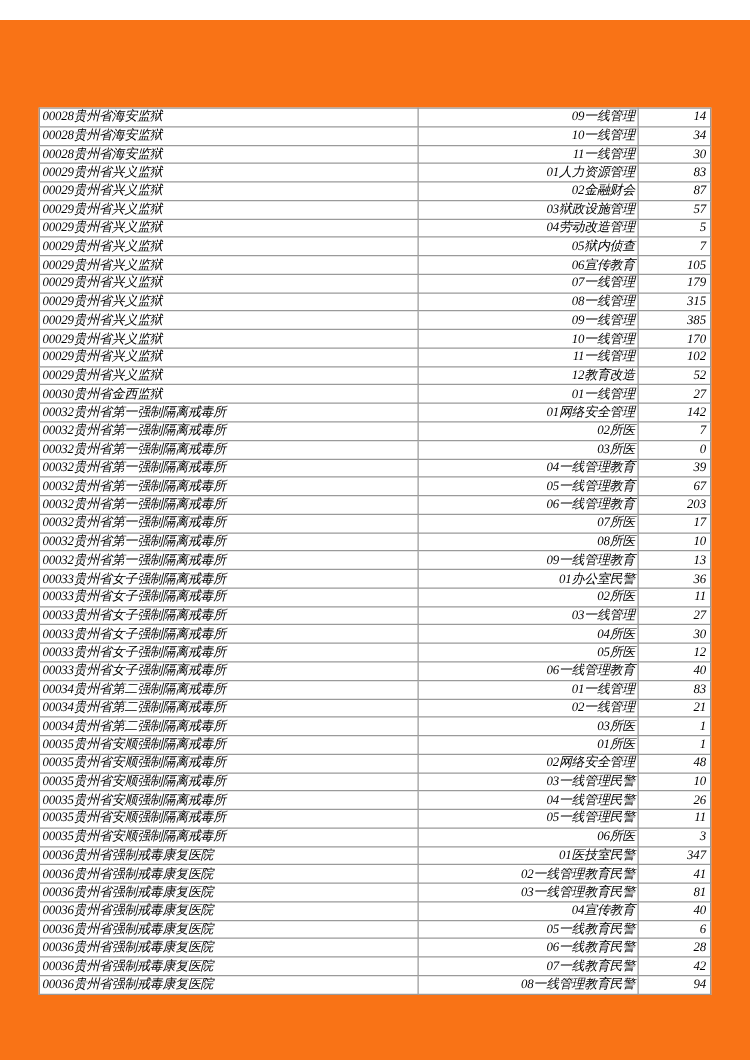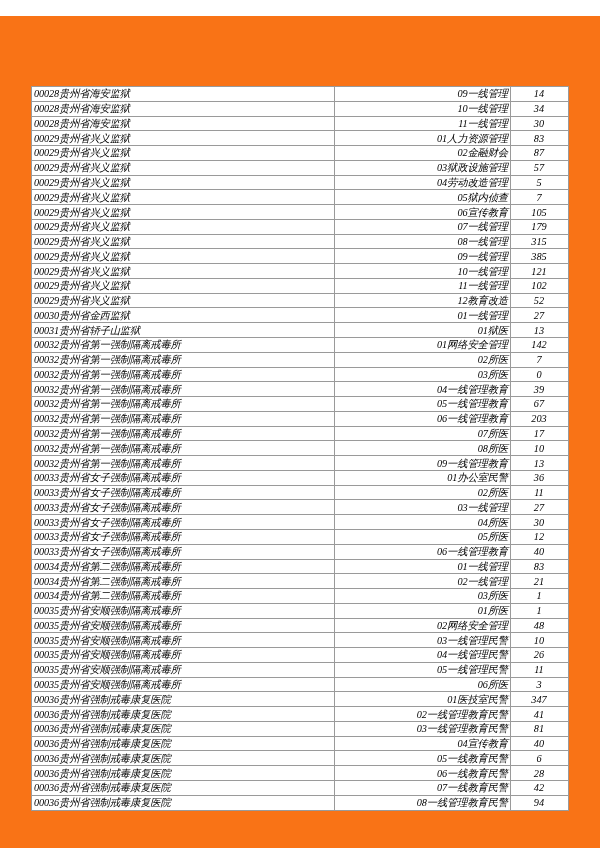--- a/index.html
+++ b/index.html
@@ -53,21 +53,21 @@
   }
   #data-table td.org {
     text-align: left;
     letter-spacing: -0.15px;
   }
   #data-table td.post {
     text-align: right;
     letter-spacing: -0.15px;
   }
   #data-table td.count {
-    text-align: center;
+    text-align: right;
     padding-right: 3px;
   }
 </style>
 </head>
 <body>
 
 <div id="page">
   <table id="data-table">
     <colgroup>
       <col class="c-org">
@@ -131,41 +131,36 @@
           <td class="count">315</td>
         </tr>
         <tr>
           <td class="org">00029贵州省兴义监狱</td>
           <td class="post">09一线管理</td>
           <td class="count">385</td>
         </tr>
         <tr>
           <td class="org">00029贵州省兴义监狱</td>
           <td class="post">10一线管理</td>
-          <td class="count">121</td>
+          <td class="count">170</td>
         </tr>
         <tr>
           <td class="org">00029贵州省兴义监狱</td>
           <td class="post">11一线管理</td>
           <td class="count">102</td>
         </tr>
         <tr>
           <td class="org">00029贵州省兴义监狱</td>
           <td class="post">12教育改造</td>
           <td class="count">52</td>
         </tr>
         <tr>
           <td class="org">00030贵州省金西监狱</td>
           <td class="post">01一线管理</td>
           <td class="count">27</td>
-        </tr>
-        <tr>
-          <td class="org">00031贵州省轿子山监狱</td>
-          <td class="post">01狱医</td>
-          <td class="count">13</td>
         </tr>
         <tr>
           <td class="org">00032贵州省第一强制隔离戒毒所</td>
           <td class="post">01网络安全管理</td>
           <td class="count">142</td>
         </tr>
         <tr>
           <td class="org">00032贵州省第一强制隔离戒毒所</td>
           <td class="post">02所医</td>
           <td class="count">7</td>

